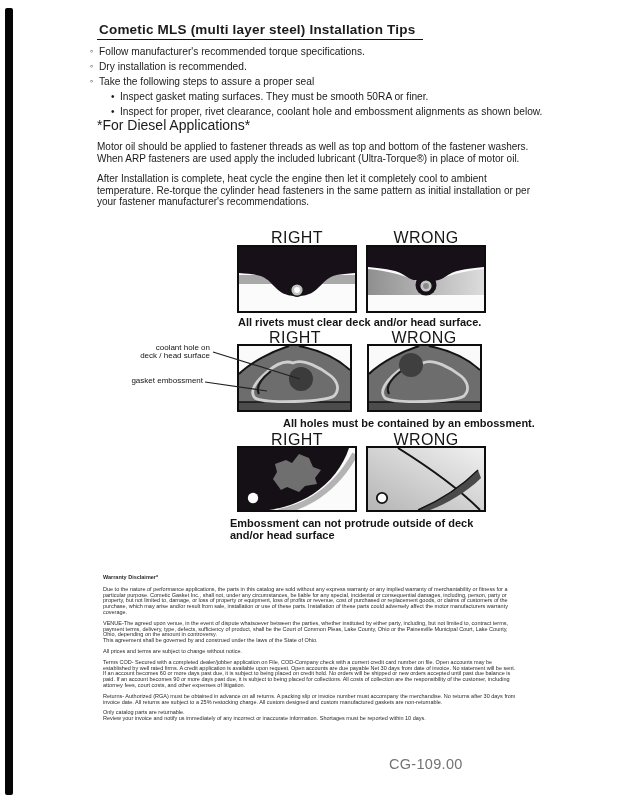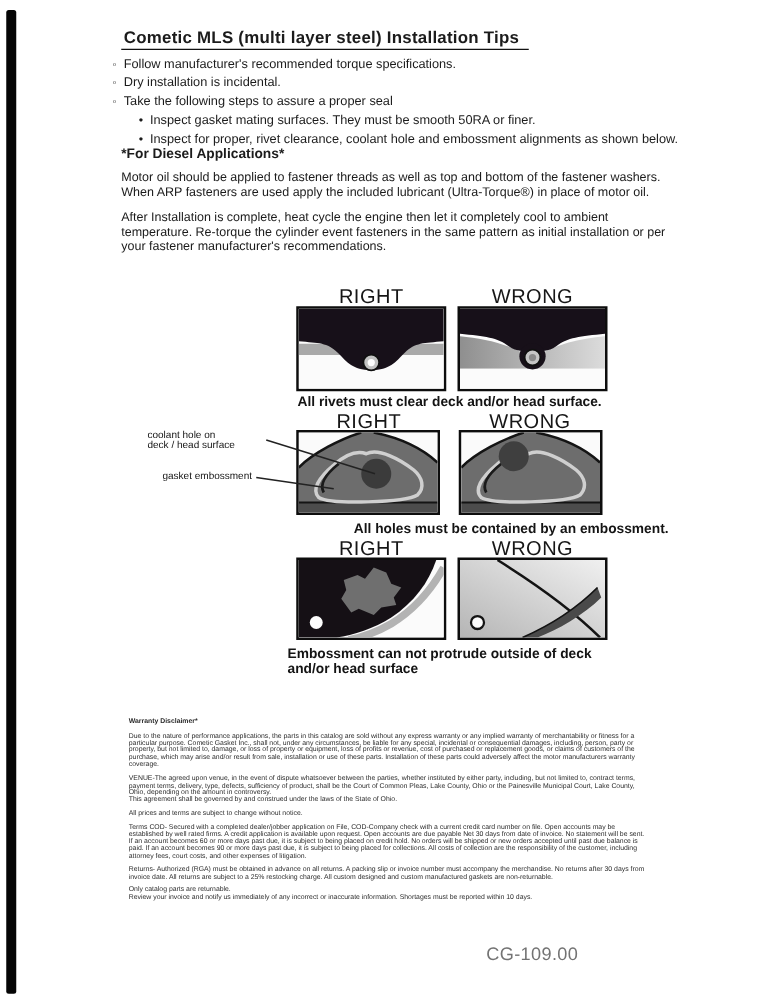--- a/index.html
+++ b/index.html
@@ -14,28 +14,28 @@
   .title{position:absolute;left:97px;top:22px;font-size:13.5px;font-weight:bold;letter-spacing:.2px;
          border-bottom:1.6px solid #111;padding:0 8px 2px 2px;white-space:nowrap;}
   .tips{position:absolute;left:90px;top:44px;font-size:10.2px;line-height:15px;width:470px;}
   .tip-row{display:flex;white-space:nowrap;}
   .tip-row .b{width:9px;font-size:9px;}
   .sub{margin-left:21px;}
   .sub .b{width:9px;font-size:10px;}
 
   
   .diesel{position:absolute;left:97px;top:117px;width:437px;}
-  .diesel h2{font-size:11px;font-weight:bold;margin:0 0 8px 0;}
+  .diesel h2{font-size:14px;font-weight:normal;margin:0 0 8px 0;}
   .diesel p{font-size:10px;line-height:11.6px;margin:0 0 9px 0;}
 
   
   .dg-label{position:absolute;font-size:16px;letter-spacing:.4px;color:#161616;width:120px;text-align:center;}
   .panel{position:absolute;box-sizing:border-box;border:2px solid #0d0d0d;background:#fff;}
   .caption{position:absolute;font-size:11px;font-weight:bold;color:#141414;white-space:pre-line;}
-  .callout{position:absolute;font-size:8px;line-height:8px;color:#141414;white-space:pre-line;}
+  .callout{position:absolute;font-size:8px;line-height:8px;text-align:right;color:#141414;white-space:pre-line;}
   .overlay{position:absolute;left:0;top:0;pointer-events:none;}
 
   
   .warranty{position:absolute;left:103px;top:575px;width:414px;font-size:5.5px;line-height:5.8px;color:#2a2a2a;}
   .warranty .w-head{font-weight:bold;margin:0 0 6px 0;}
   .warranty p{margin:0 0 5px 0;}
   .warranty p.tight{margin:0;}
 
   .page-num{position:absolute;left:389px;top:756px;font-size:14.5px;color:#737373;letter-spacing:.3px;}
 </style>
@@ -47,40 +47,40 @@
 
   <div class="title">Cometic MLS (multi layer steel) Installation Tips</div>
 
   <div class="tips">
     <div class="tip-row">
       <span class="b">◦</span>
       <span>Follow manufacturer's recommended torque specifications.</span>
     </div>
     <div class="tip-row">
       <span class="b">◦</span>
-      <span>Dry installation is incidental.</span>
+      <span>Dry installation is recommended.</span>
     </div>
     <div class="tip-row">
       <span class="b">◦</span>
       <span>Take the following steps to assure a proper seal</span>
     </div>
     <div class="tip-row sub">
       <span class="b">•</span>
       <span>Inspect gasket mating surfaces.  They must be smooth 50RA or finer.</span>
     </div>
     <div class="tip-row sub">
       <span class="b">•</span>
       <span>Inspect for proper, rivet clearance, coolant hole and embossment alignments as shown below.</span>
     </div>
   </div>
 
   <div class="diesel">
     <h2>*For Diesel Applications*</h2>
     <p>Motor oil should be applied to fastener threads as well as top and bottom of the fastener washers. When ARP fasteners are used apply the included lubricant (Ultra-Torque®) in place of motor oil.</p>
-    <p>After Installation is complete, heat cycle the engine then let it completely cool to ambient temperature. Re-torque the cylinder event fasteners in the same pattern as initial installation or per your fastener manufacturer's recommendations.</p>
+    <p>After Installation is complete, heat cycle the engine then let it completely cool to ambient temperature. Re-torque the cylinder head fasteners in the same pattern as initial installation or per your fastener manufacturer's recommendations.</p>
   </div>
 
   <div class="dg-label" style="left:237px;top:229px;">RIGHT</div>
   <div class="dg-label" style="left:366px;top:229px;">WRONG</div>
 
   <svg class="panel" style="left:237px;top:245px;" width="120" height="68" viewBox="0 0 116 64">
     <rect x="0" y="0" width="116" height="64" fill="#fbfbfb"></rect>
     <rect x="0" y="28" width="116" height="9" fill="#a9a9a9"></rect>
     <path d="M0,0 H116 V26 C100,27.5 93,27 85,35 C77,43 73,49 58,49 C43,49 39,43 31,35 C23,27 16,27.5 0,26 Z" fill="#171019"></path>
     <circle cx="58" cy="43" r="6.3" fill="#c2c2c2" stroke="#101010" stroke-width="1.4"></circle>
@@ -104,21 +104,21 @@
     <circle cx="58" cy="39" r="2.9" fill="#8a8a8a"></circle>
   </svg>
 
   <div class="caption" style="left:238px;top:316px;">All rivets must clear deck and/or head surface.</div>
 
   <div class="dg-label" style="left:235px;top:329px;">RIGHT</div>
   <div class="dg-label" style="left:364px;top:329px;">WRONG</div>
 
   <div class="callout" style="left:118px;top:344px;width:92px;">coolant hole on
 deck / head surface</div>
-  <div class="callout" style="left:130px;top:377px;width:85px;">gasket embossment</div>
+  <div class="callout" style="left:118px;top:377px;width:85px;">gasket embossment</div>
 
   <svg class="panel" style="left:237px;top:344px;" width="115" height="68" viewBox="0 0 111 64">
     <rect x="0" y="0" width="111" height="64" fill="#6d6d6d"></rect>
     <path d="M0,0 H50 C34,5 12,16 0,28 Z" fill="#fafafa"></path>
     <path d="M60,0 H111 V24 C98,12 80,4 60,0 Z" fill="#fafafa"></path>
     <path d="M0,28 C12,16 34,5 50,0" stroke="#141414" stroke-width="2" fill="none"></path>
     <path d="M60,0 C80,4 98,12 111,24" stroke="#141414" stroke-width="2" fill="none"></path>
     <rect x="0" y="56" width="111" height="8" fill="#4c4c4c"></rect>
     <line x1="0" y1="56" x2="111" y2="56" stroke="#141414" stroke-width="1.5"></line>
     <path d="M16,52 C10,46 16,36 28,26 C36,19 46,14 54,17 C64,12 82,22 92,30 C99,36 101,44 95,50 C85,56 26,58 16,52 Z" stroke="#cfcfcf" stroke-width="2.8" fill="none" stroke-linejoin="round"></path>

